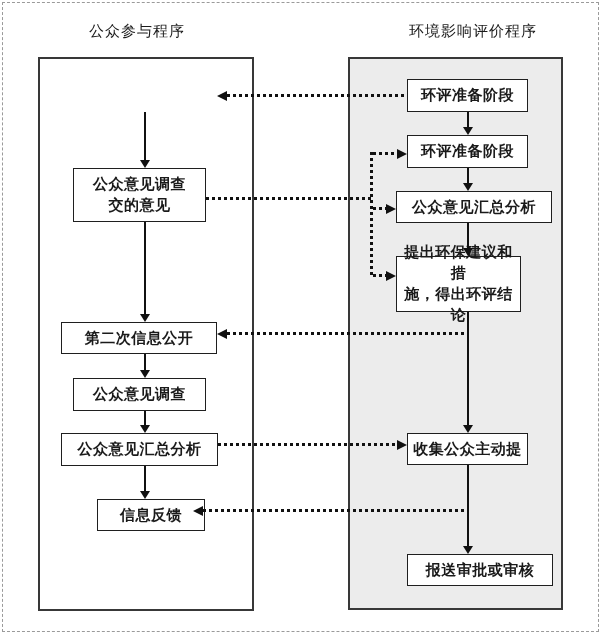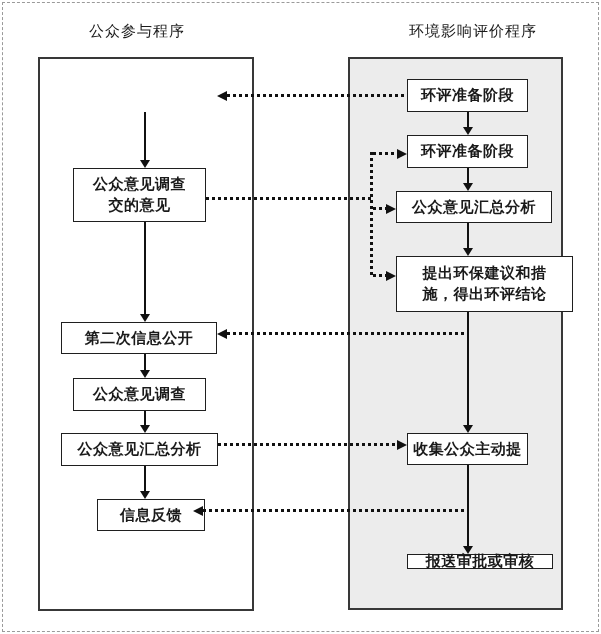--- a/index.html
+++ b/index.html
@@ -28,23 +28,23 @@
   .bL1{left:61px;top:79px;width:156px;height:33px;}
   .bL2{left:73px;top:168px;width:133px;height:54px;}
   .bL3{left:61px;top:322px;width:156px;height:32px;}
   .bL4{left:73px;top:378px;width:133px;height:33px;}
   .bL5{left:61px;top:433px;width:157px;height:33px;}
   .bL6{left:97px;top:499px;width:108px;height:32px;}
   
   .bR1{left:407px;top:79px;width:121px;height:33px;}
   .bR2{left:407px;top:135px;width:121px;height:33px;}
   .bR3{left:396px;top:191px;width:156px;height:32px;}
-  .bR4{left:396px;top:256px;width:177px;height:56px;}
+  .bR4{left:396px;top:256px;width:125px;height:56px;}
   .bR5{left:407px;top:433px;width:121px;height:32px;}
-  .bR6{left:407px;top:554px;width:146px;height:15px;}
+  .bR6{left:407px;top:554px;width:146px;height:32px;}
   
   .va{position:absolute;width:12px;}
   .va::before{content:"";position:absolute;left:5px;top:0;bottom:6px;width:2px;background:var(--line,#111);}
   .va::after{content:"";position:absolute;left:1px;bottom:0;width:0;height:0;
     border-left:5px solid transparent;border-right:5px solid transparent;border-top:8px solid var(--line,#111);}
   .aL1{left:139px;top:112px;height:56px;}
   .aL2{left:139px;top:222px;height:100px;}
   .aL3{left:139px;top:354px;height:24px;}
   .aL4{left:139px;top:411px;height:22px;}
   .aL5{left:139px;top:466px;height:33px;}

